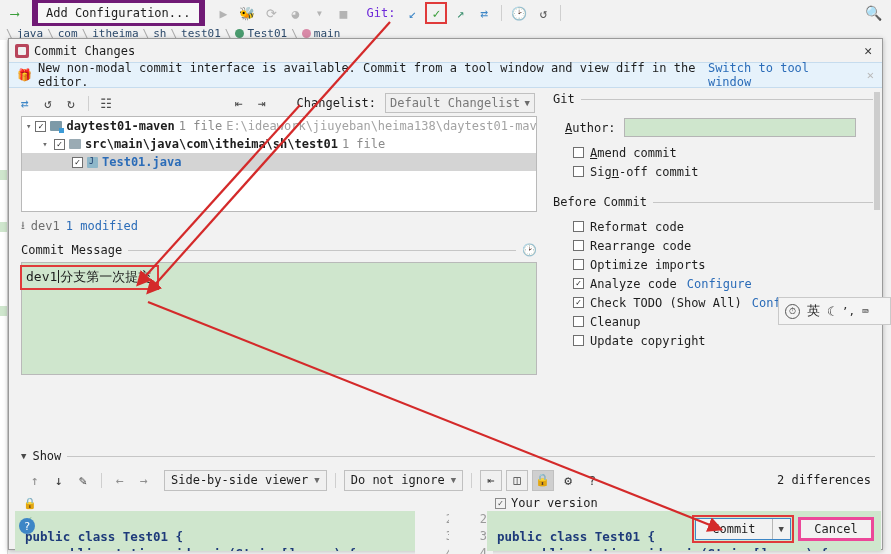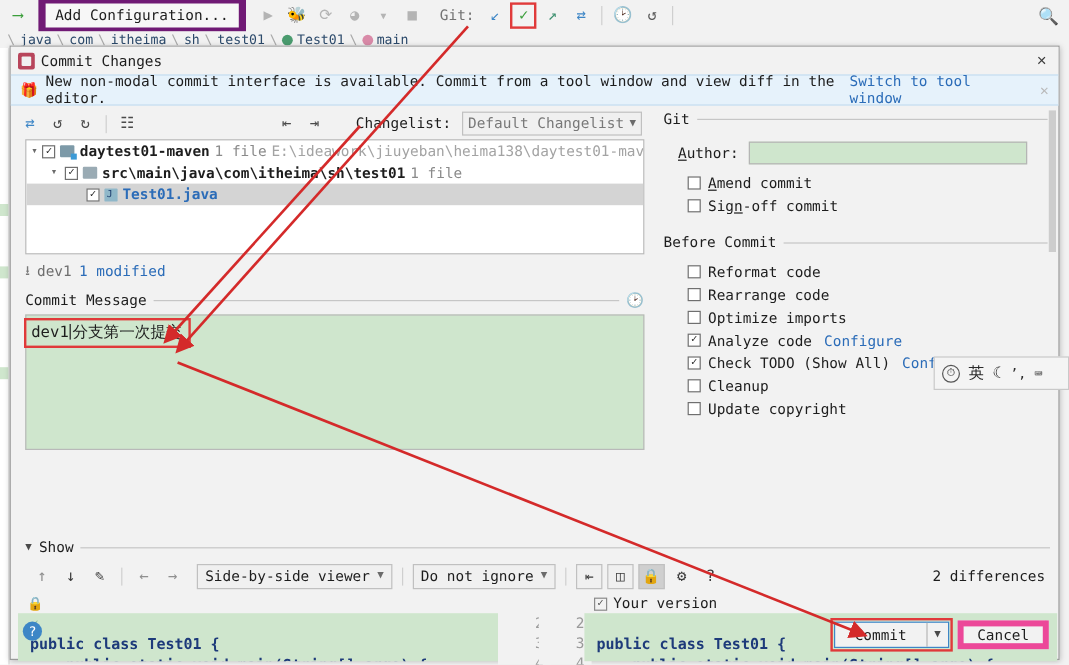--- a/index.html
+++ b/index.html
@@ -26,21 +26,21 @@
   }
   .tb-icon.green { color: #3b9e3b; }
   .tb-icon.blue  { color: #3d86c6; }
   .tb-icon.dim   { color: #b4b4b4; }
   .addconfig {
     height: 32px; min-width: 156px; padding: 0 8px;
     background: #f7f7f7; border: 6px solid #701a75; border-radius: 2px;
     display: flex; align-items: center; font-size: 12px; color: #1d1d1d;
     margin-left: 4px; margin-right: 6px;
   }
-  .git-label { font-size: 12px; color: #737373; margin: 0 4px 0 10px; }
+  .git-label { font-size: 12px; color: #6d28d9; margin: 0 4px 0 10px; }
   .tb-sep { width: 1px; height: 16px; background: #cfcfcf; margin: 0 4px; }
   .commit-hl {
     border: 2px solid #e03a3a; width: 22px; height: 22px;
     display: flex; align-items: center; justify-content: center;
     color: #3b9e3b; font-size: 13px; box-sizing: border-box;
   }
   .search-glass { margin-left: auto; margin-right: 8px; color: #3a3a3a; font-size: 14px; }
 
   
   .breadcrumb {
@@ -230,21 +230,21 @@
   .btn-zone { position: absolute; right: 8px; top: 5px; display: flex; align-items: center; gap: 4px; }
   .commit-box { border: 2px solid #e03a3a; padding: 1px; }
   .btn-commit {
     display: flex; align-items: center; border: 1px solid #3d86c6;
     background: #f2f2f2; height: 22px;
   }
   .btn-commit .lab { padding: 0 16px; font-size: 12px; }
   .btn-commit .split { border-left: 1px solid #b6b6b6; padding: 0 6px;
     color: #4a4a4a; font-size: 9px; display: flex; align-items: center; height: 20px; }
   .btn-cancel {
-    height: 24px; min-width: 76px; border: 5px solid #ec4899; background: #f2f2f2;
+    height: 24px; min-width: 76px; border: 3px solid #ec4899; background: #f2f2f2;
     display: flex; align-items: center; justify-content: center; font-size: 12px;
   }
   .watermark {
     position: absolute; right: 18px; bottom: 2px; font-size: 12px;
     color: #9a9a9a; opacity: .8; white-space: nowrap;
     font-family: "DejaVu Sans", sans-serif;
   }
 
   
   .ime {

